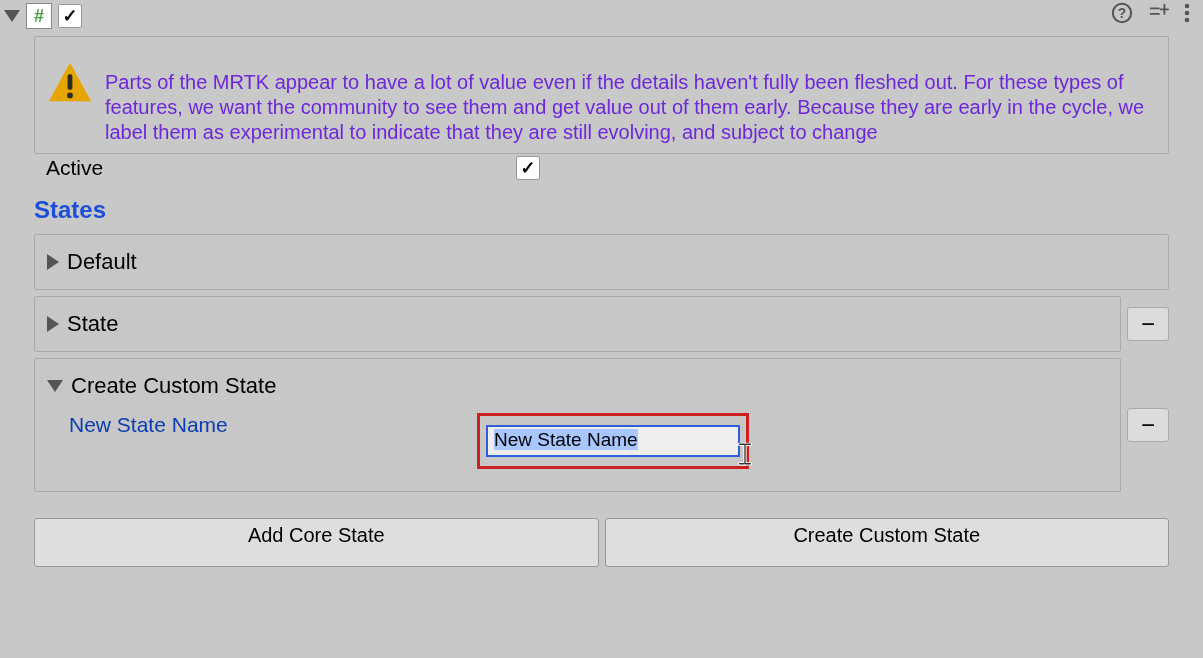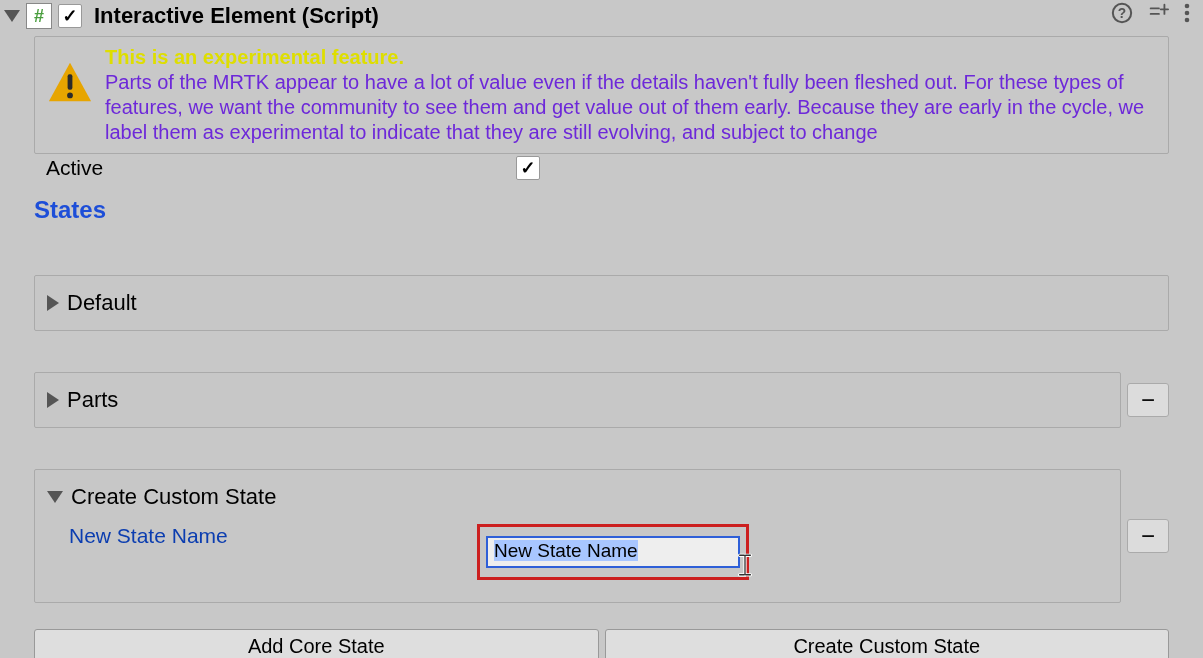--- a/index.html
+++ b/index.html
@@ -109,21 +109,20 @@
     color: #1d4ed8;
     padding: 14px 34px 10px;
   }
 
   
   .state-list { padding: 0 34px; }
   .state-row {
     display: flex;
     gap: 6px;
     margin-bottom: 6px;
-    margin-top: 41px;
   }
   .state-box {
     flex: 1;
     border: 1px solid #aaa;
     border-radius: 2px;
     background: #c7c7c7;
     padding: 14px 12px;
   }
   .state-head {
     display: flex;
@@ -165,21 +164,21 @@
     font-family: inherit;
   }
   .text-input::selection { background: #a8c6ff; }
   .sel-text{ background:#a8c6ff;}
 
   .btn {
     flex: 1;
     background: #dedede;
     border: 1px solid #999;
     border-radius: 3px;
-    height: 34px;
+    height: 49px;
     font-size: 20px;
     cursor: pointer;
     text-align: center;
     line-height: 32px;
   }
   .btn.small { height: 32px;}
 
   .bottom-buttons {
     display: flex;
     gap: 6px;
@@ -197,21 +196,20 @@
 </style>
 </head>
 <body>
 
 <div class="header">
   <div class="fold-arrow"></div>
   <div class="script-icon">
     <span>#</span>
   </div>
   <div class="checkbox checked"></div>
-  <div class="header-title">Interactive Element (Script)</div>
   <div class="header-right">
     <span class="help-icon">
       <svg width="22" height="22" viewBox="0 0 24 24">
           <circle cx="12" cy="12" r="10" fill="none" stroke="#555" stroke-width="2.2"></circle>
           <text x="12" y="17" text-anchor="middle" font-size="15" font-weight="bold" fill="#555">?</text>
         </svg>
     </span>
     <span class="preset-icon">
       <svg width="22" height="22" viewBox="0 0 24 24" stroke="#555" stroke-width="2" fill="none" stroke-linecap="round">
           <line x1="4" y1="7" x2="13" y2="7"></line>
@@ -232,21 +230,20 @@
 
 <div class="warning-box">
   <div class="warn-icon">
     <svg viewBox="0 0 48 48">
         <path d="M24 4 L46 44 L2 44 Z" fill="#e7a500"></path>
         <rect x="21.5" y="16" width="5" height="16" rx="2" fill="#2b2b2b"></rect>
         <circle cx="24" cy="38" r="3" fill="#2b2b2b"></circle>
       </svg>
   </div>
   <div class="warning-text">
-    <span class="warning-title">This is an experimental feature.</span>
     <br>
     <span class="warning-body">Parts of the MRTK appear to have a lot of value even if the details haven't fully been fleshed out. For these types of features, we want the community to see them and get value out of them early. Because they are early in the cycle, we label them as experimental to indicate that they are still evolving, and subject to change</span>
   </div>
 </div>
 
 <div class="row">
   <div class="label">Active</div>
   <div class="checkbox checked"></div>
 </div>
 
@@ -260,21 +257,21 @@
         <div class="fold-arrow right"></div>
         <span>Default</span>
       </div>
     </div>
   </div>
 
   <div class="state-row">
     <div class="state-box">
       <div class="state-head">
         <div class="fold-arrow right"></div>
-        <span>Parts</span>
+        <span>State</span>
       </div>
     </div>
     <div class="remove-btn">−</div>
   </div>
 
   <div class="state-row">
     <div class="state-box">
       <div class="state-head">
         <div class="fold-arrow"></div>
         <span>Create Custom State</span>

